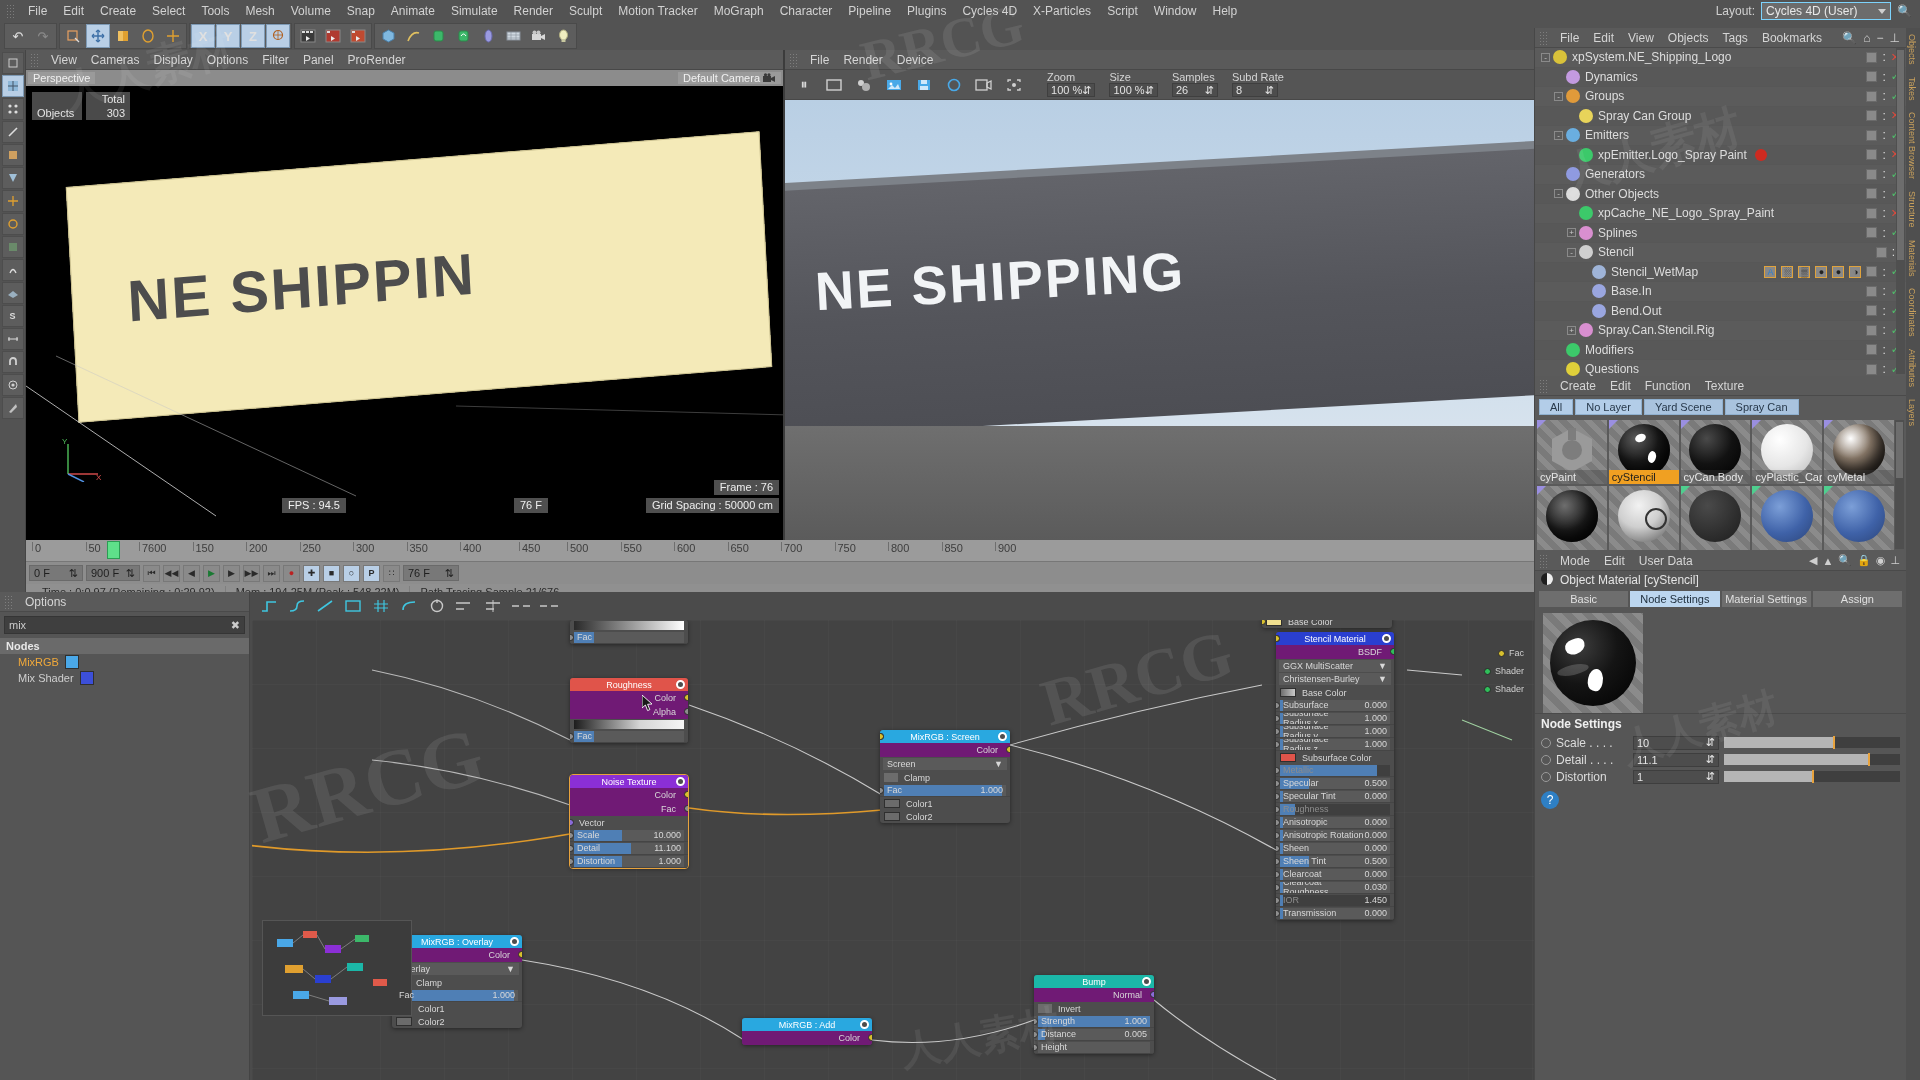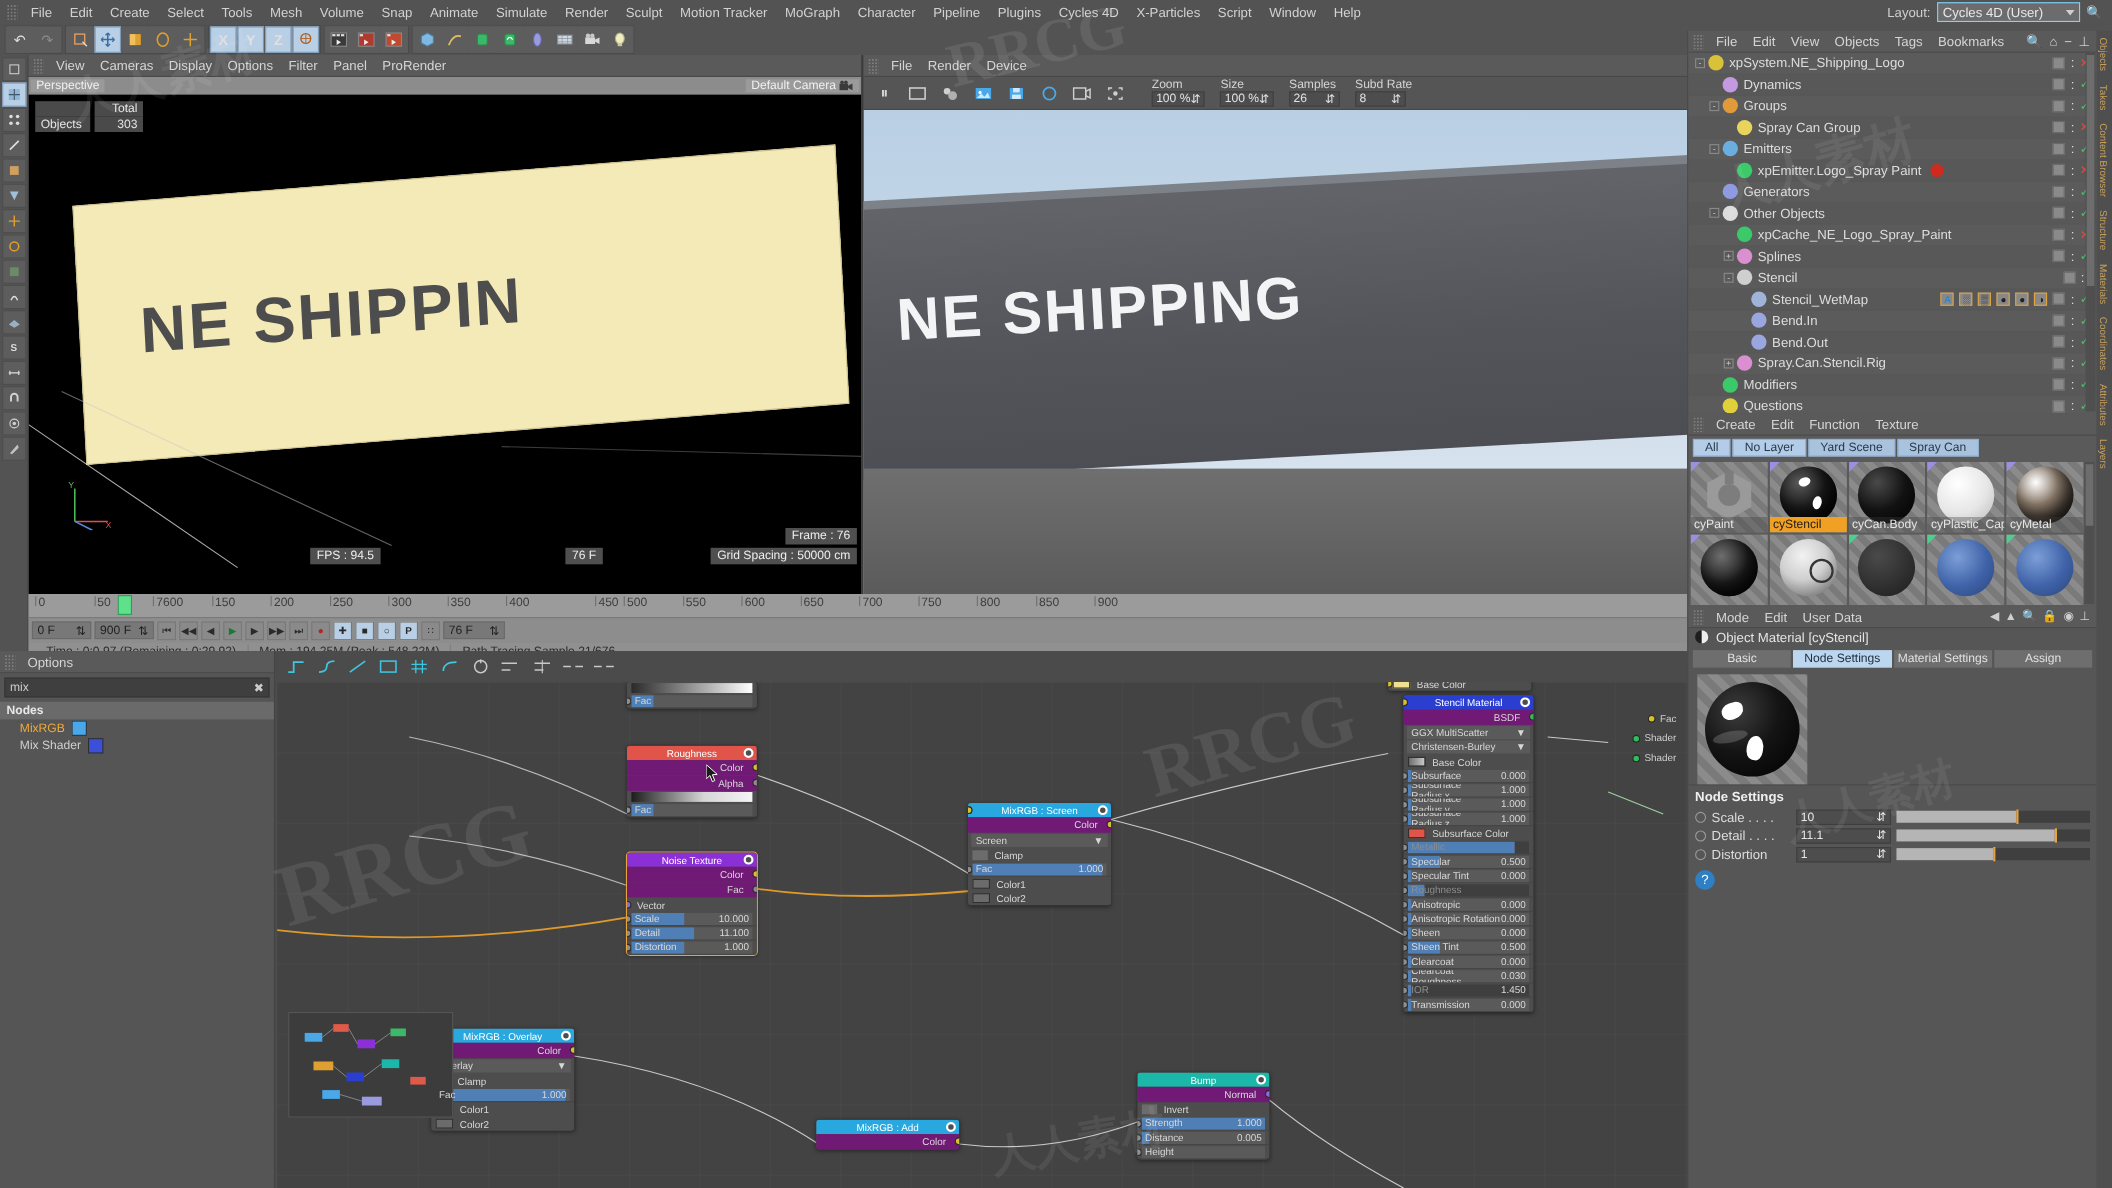--- a/index.html
+++ b/index.html
@@ -660,21 +660,21 @@
       <div class="tl-ruler" id="tlticks">
           <div class="tl-tick" style="left: 6px;"><i></i><span>0</span></div>
           <div class="tl-tick" style="left: 59.5px;"><i></i><span>50</span></div>
           <div class="tl-tick" style="left: 113px;"><i></i><span>7600</span></div>
           <div class="tl-tick" style="left: 166.5px;"><i></i><span>150</span></div>
           <div class="tl-tick" style="left: 220px;"><i></i><span>200</span></div>
           <div class="tl-tick" style="left: 273.5px;"><i></i><span>250</span></div>
           <div class="tl-tick" style="left: 327px;"><i></i><span>300</span></div>
           <div class="tl-tick" style="left: 380.5px;"><i></i><span>350</span></div>
           <div class="tl-tick" style="left: 434px;"><i></i><span>400</span></div>
-          <div class="tl-tick" style="left: 515px;"><i></i><span>450</span></div>
+          <div class="tl-tick" style="left: 493px;"><i></i><span>450</span></div>
           <div class="tl-tick" style="left: 541px;"><i></i><span>500</span></div>
           <div class="tl-tick" style="left: 594.5px;"><i></i><span>550</span></div>
           <div class="tl-tick" style="left: 648px;"><i></i><span>600</span></div>
           <div class="tl-tick" style="left: 701.5px;"><i></i><span>650</span></div>
           <div class="tl-tick" style="left: 755px;"><i></i><span>700</span></div>
           <div class="tl-tick" style="left: 808.5px;"><i></i><span>750</span></div>
           <div class="tl-tick" style="left: 862px;"><i></i><span>800</span></div>
           <div class="tl-tick" style="left: 915.5px;"><i></i><span>850</span></div>
           <div class="tl-tick" style="left: 969px;"><i></i><span>900</span></div>
         </div>
@@ -1344,21 +1344,21 @@
               <span style="width: 12px; height: 12px; font-size: 9px; display: flex; align-items: center; justify-content: center; background: rgb(136, 136, 136); color: rgb(34, 34, 34); border: 1px solid rgb(224, 163, 61);">◑</span>
               <span class="tagbox"></span>
               <span>:</span>
               <span class="tick">✓</span>
             </div>
           </div>
           <div class="om-row">
             <span class="ind" style="width: 45px;"></span>
             <span class="om-exp" style="visibility: hidden;"></span>
             <span class="om-ico" style="background: rgb(154, 166, 224);"></span>
-            <span>Bend.In</span>
+            <span>Base.In</span>
             <div class="om-dots">
               <span class="tagbox"></span>
               <span>:</span>
               <span class="tick">✓</span>
             </div>
           </div>
           <div class="om-row">
             <span class="ind" style="width: 45px;"></span>
             <span class="om-exp" style="visibility: hidden;"></span>
             <span class="om-ico" style="background: rgb(154, 166, 224);"></span>

